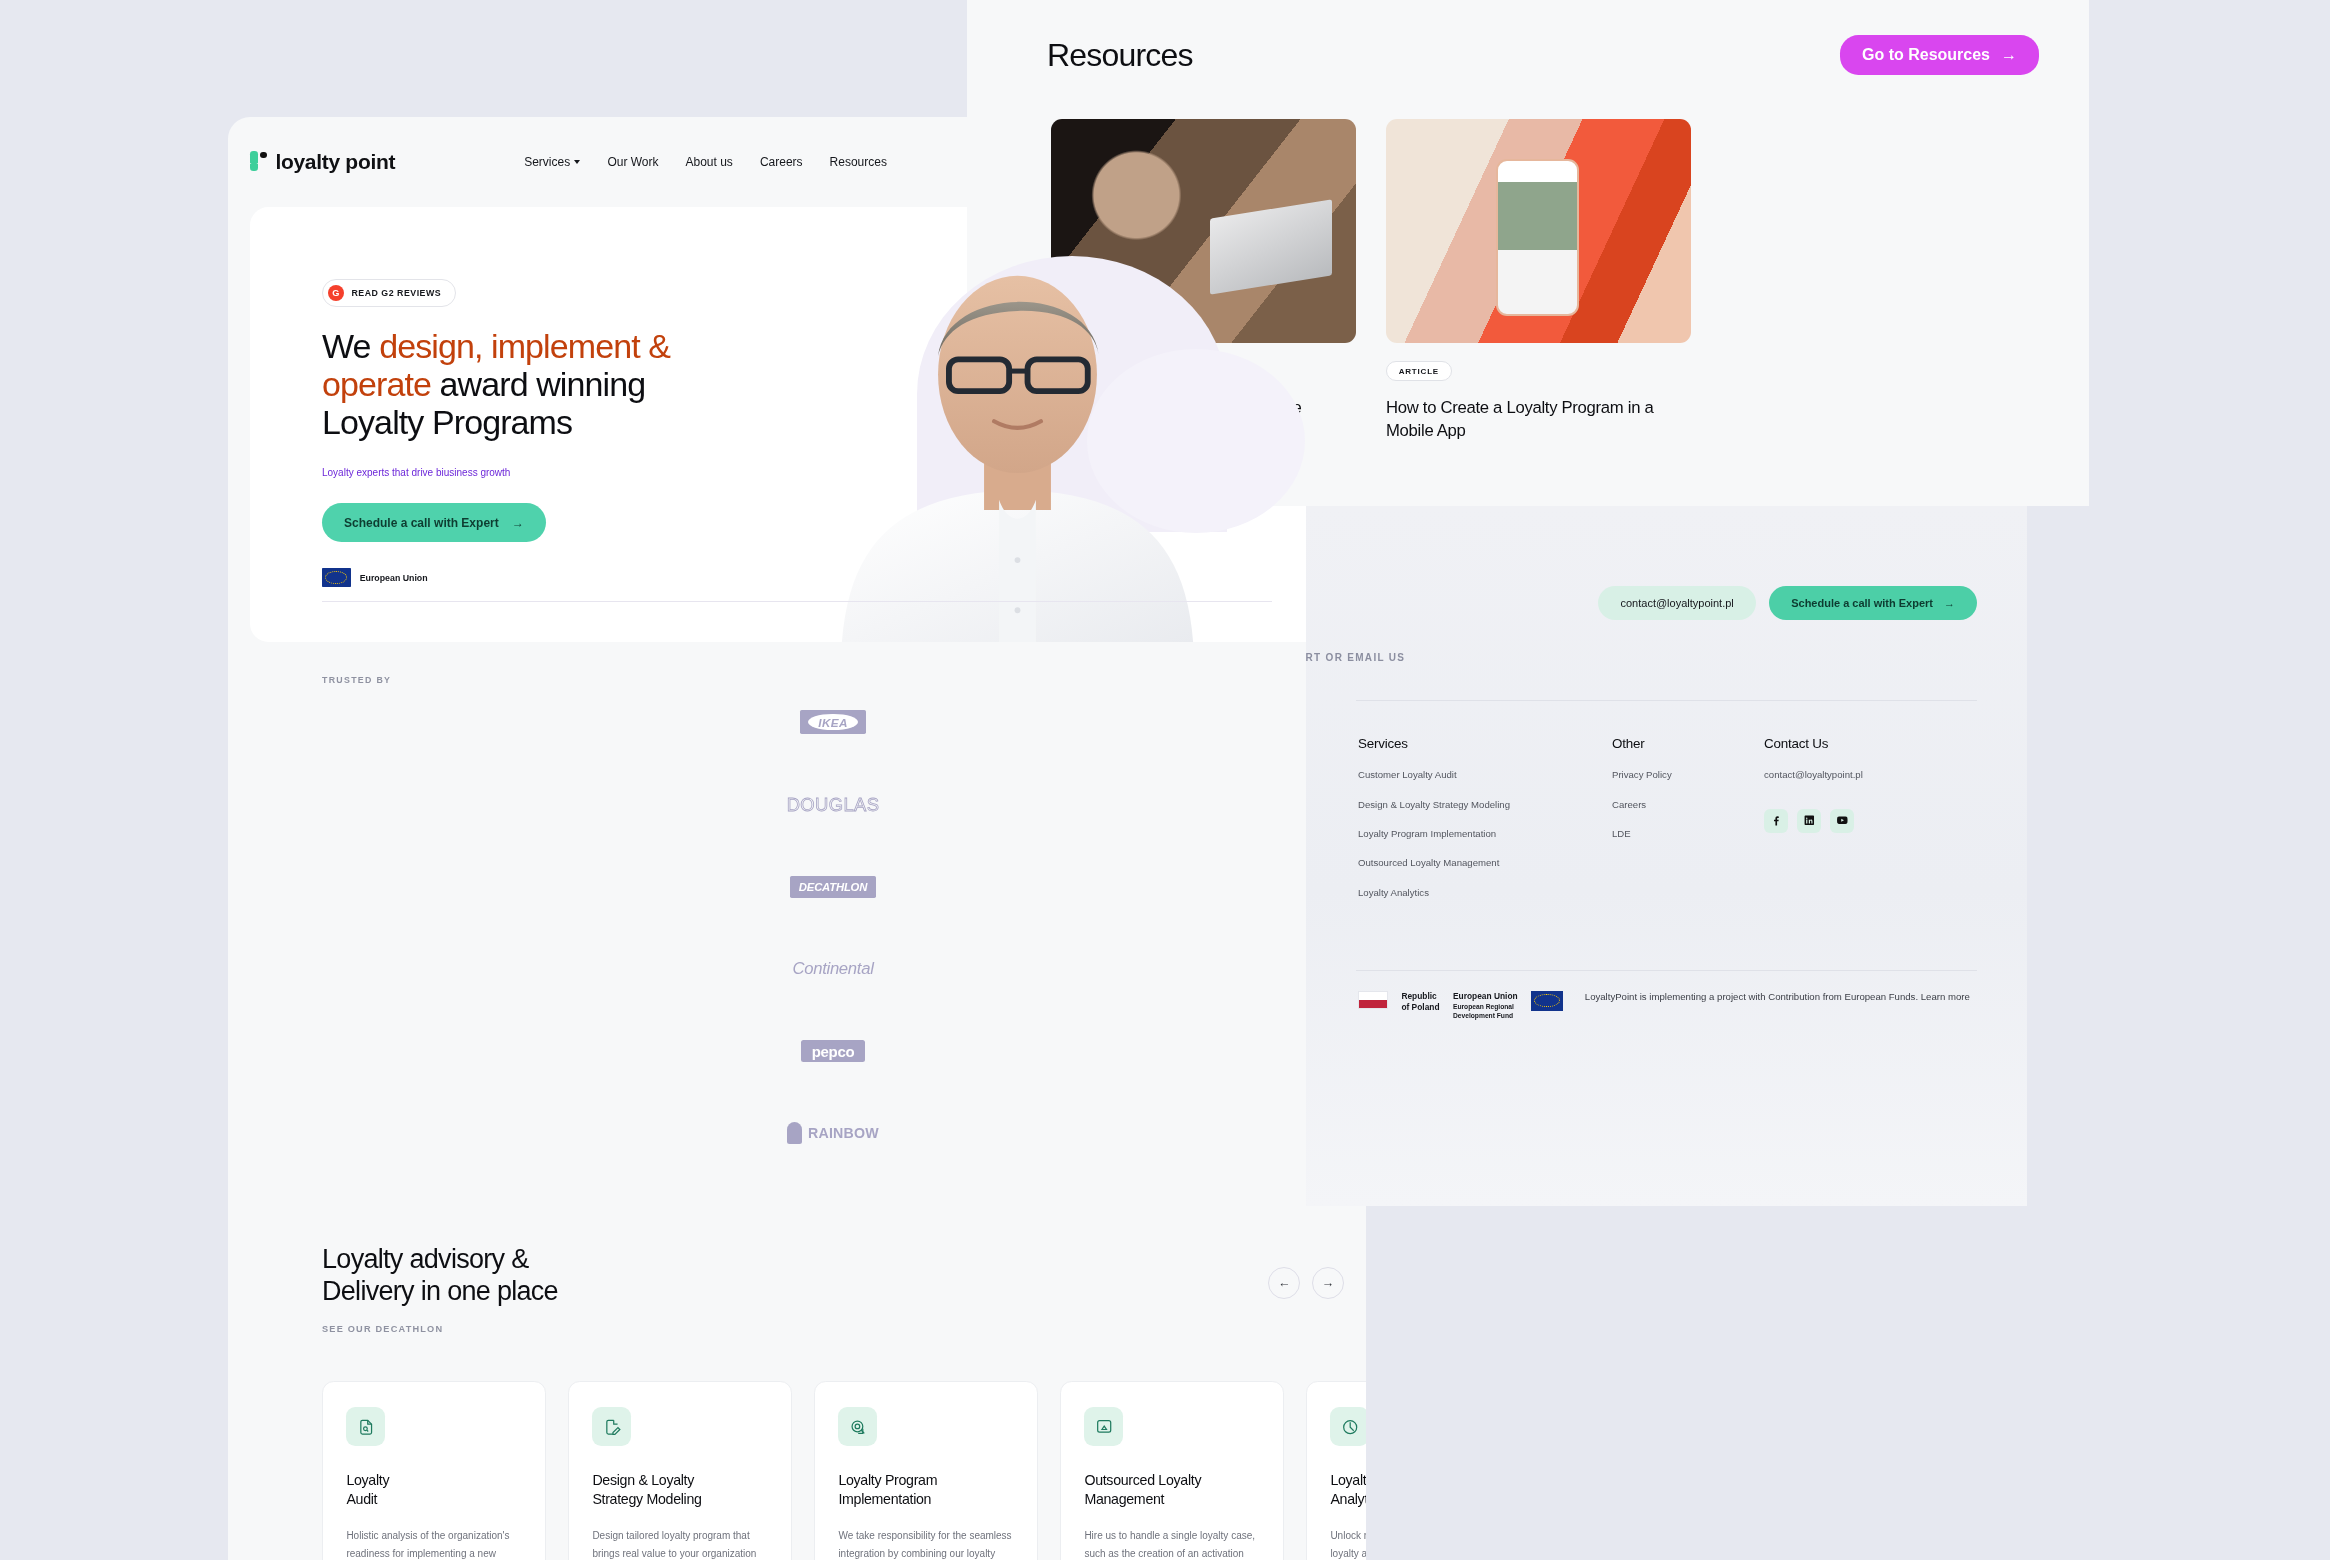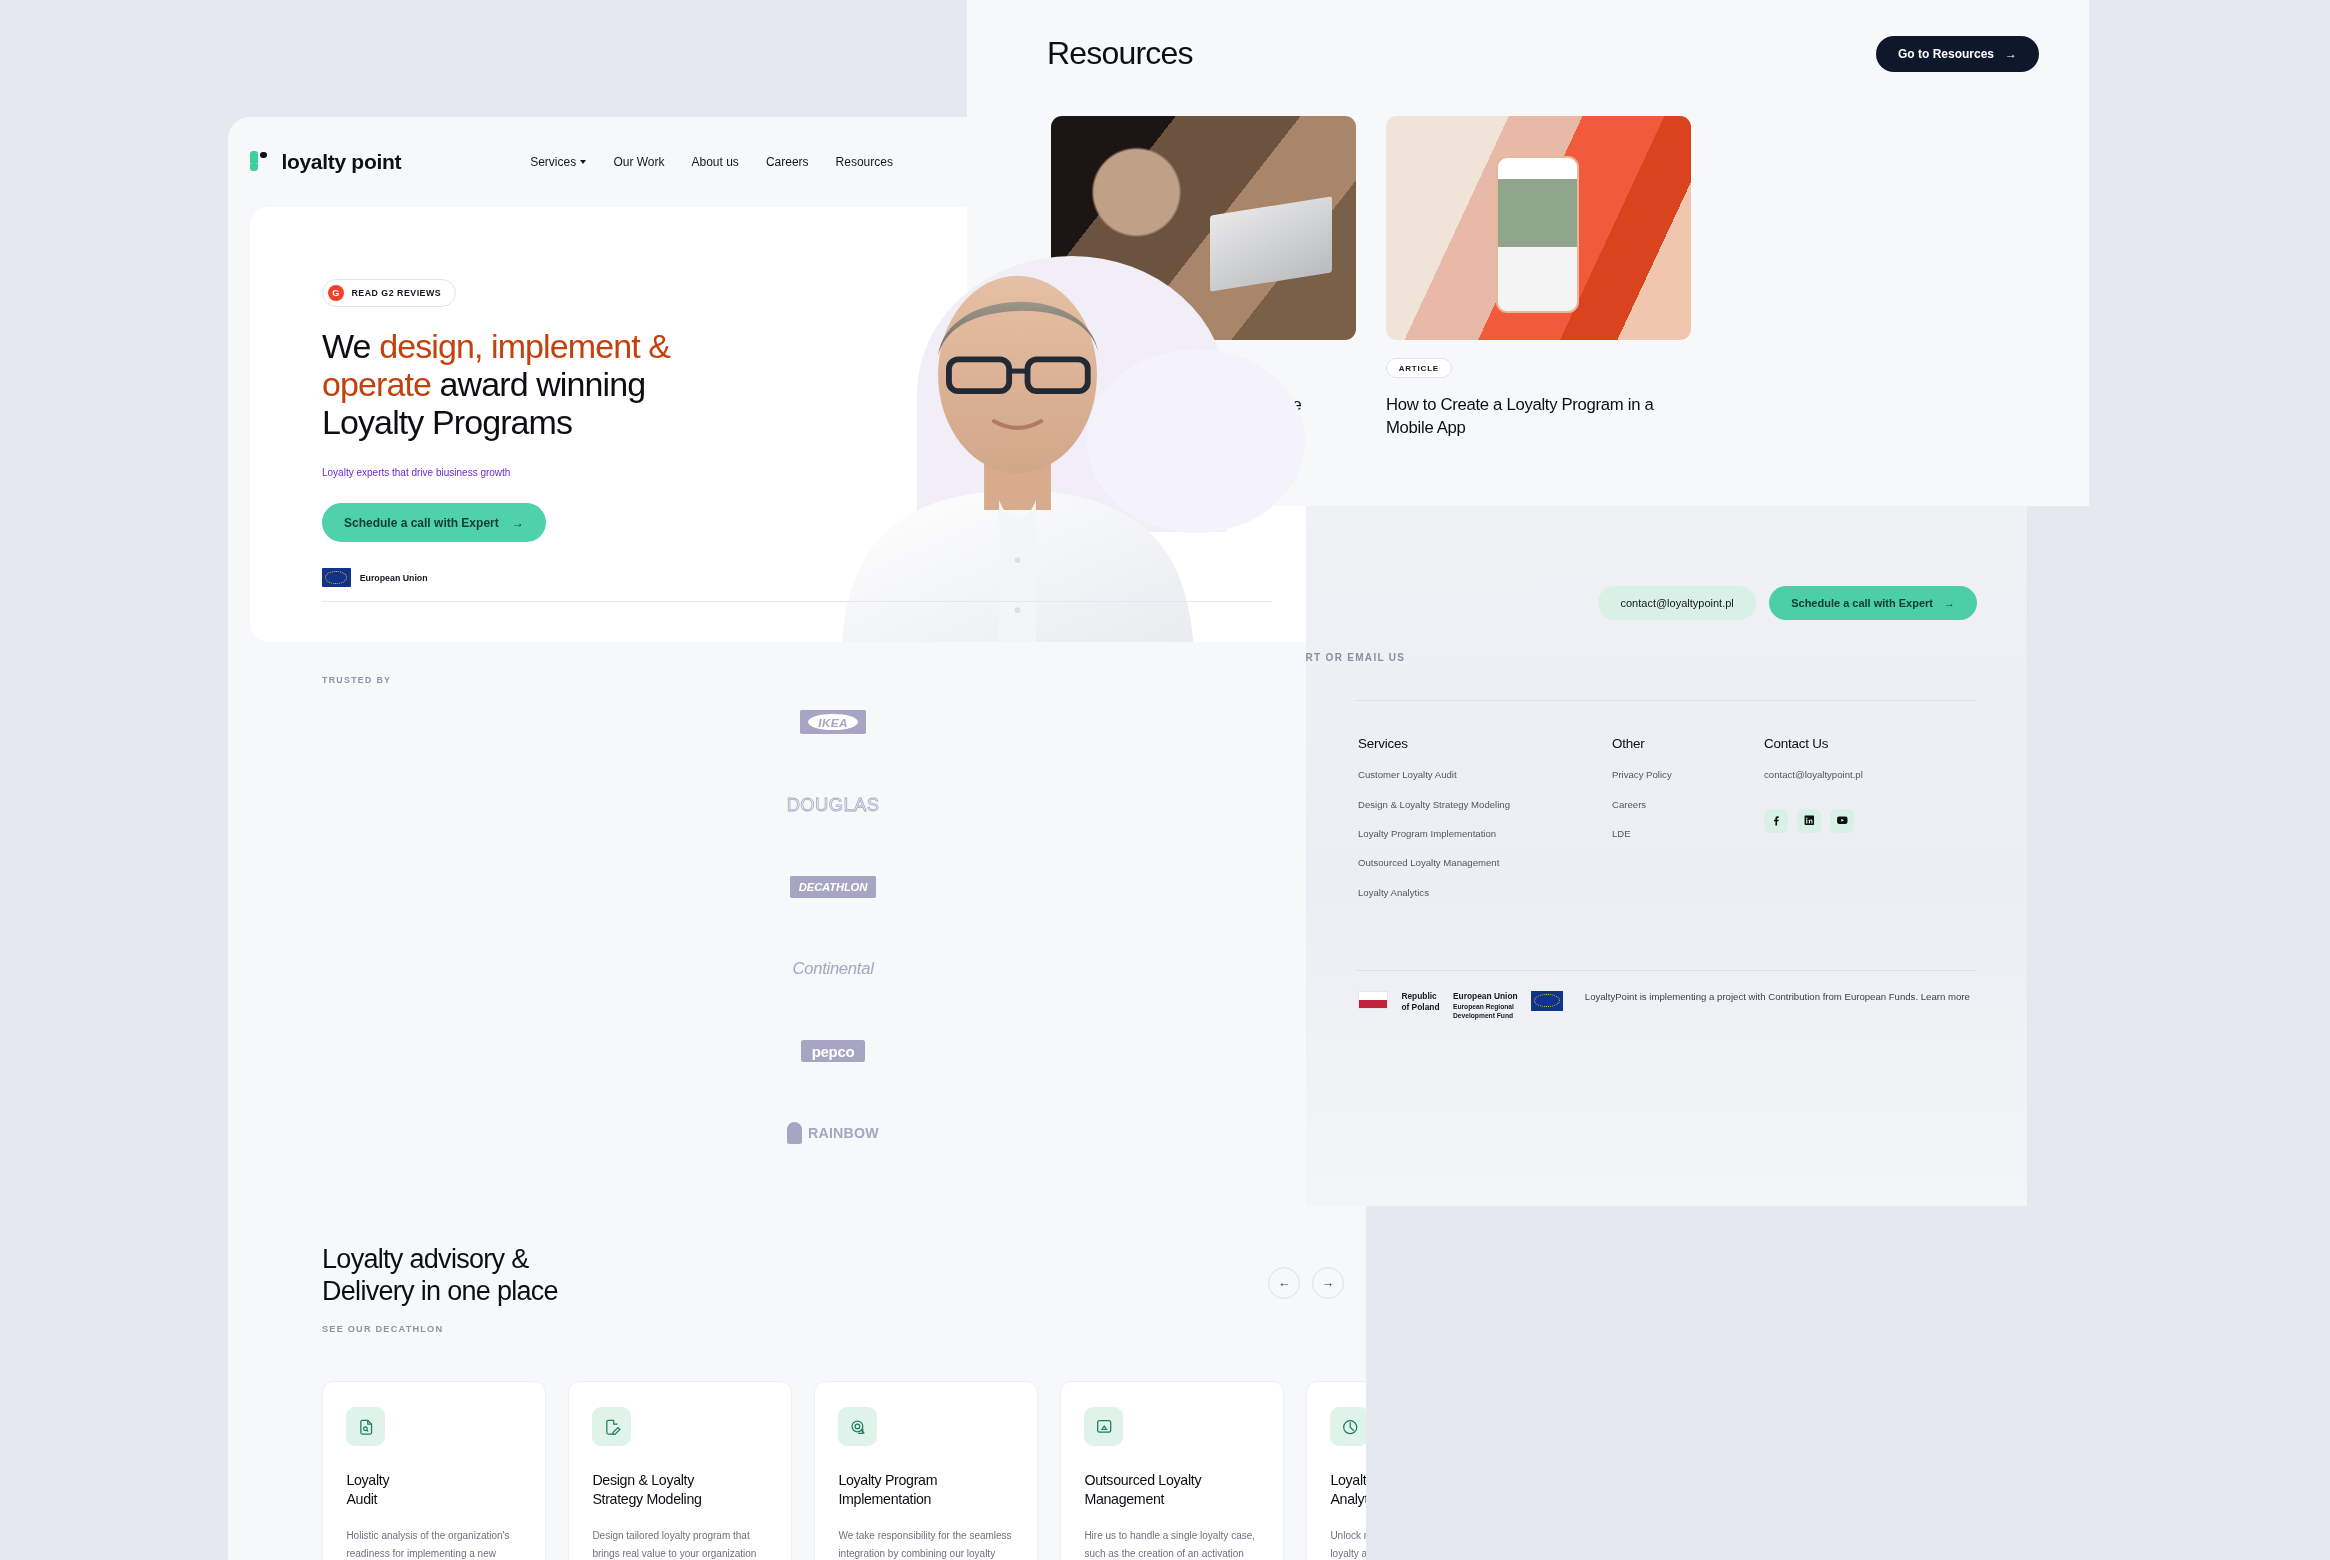--- a/index.html
+++ b/index.html
@@ -18,21 +18,21 @@
     background: #f7f8f9;
     border-radius: 22px 22px 0 0;
     overflow: hidden;
   }
 
   
   .site-header {
     height: 90px; display: flex; align-items: center;
     padding: 0 22px 0 22px;
   }
-  .brand { display: flex; align-items: center; gap: 13px; }
+  .brand { display: flex; align-items: center; gap: 7px; }
   .brand-mark { width: 18.4px; height: 22px; position: relative; flex: none; }
   .brand-mark .pill {
     position: absolute; background: #3ecf9b; border-radius: 3.3px 3.3px 1.7px 1.7px;
     width: 7.5px; height: 12.6px; left: 0; top: 0;
   }
   .brand-mark .dot {
     position: absolute; width: 6.7px; height: 6.7px; border-radius: 50%;
     background: #111; right: 1.7px; top: 0.8px;
   }
   .brand-mark .stem {
@@ -168,22 +168,22 @@
   .svc-arrow { margin-top: 22px; color: #1e9c76; font-size: 14.2px; cursor: pointer; display: inline-block; }
 
   
   .res-panel {
     position: absolute; left: 967px; top: 0; width: 1122px; height: 506px;
     background: #f7f8f9; overflow: hidden;
   }
   .res-head { display: flex; align-items: center; padding: 35px 50px 0 80px; }
   .res-title { font-size: 32px; font-weight: 400; letter-spacing: -0.8px; color: #0d0e12; }
   .res-btn {
-    margin-left: auto; background: #0f172a; color: #fff; border: none; cursor: pointer;
-    padding: 11px 22px; border-radius: 18.4px; font-size: 12px; font-weight: 600;
+    margin-left: auto; background: #d946ef; color: #fff; border: none; cursor: pointer;
+    padding: 11px 22px; border-radius: 18.4px; font-size: 16px; font-weight: 600;
     display: inline-flex; align-items: center; gap: 11px;
   }
   .res-cards { display: flex; gap: 30px; padding: 44px 0 0 1373px; margin-left: -1289px; }
   .res-card { width: 305px; }
   .res-img { width: 305px; height: 224px; border-radius: 11px; overflow: hidden; position: relative; }
   .img-laptop {
     background:
       radial-gradient(circle at 28% 34%, #c0a188 0 16%, transparent 17%),
       linear-gradient(128deg, #1b1513 0 26%, #6b5340 26% 52%, #a9866a 52% 74%, #7b6049 74% 100%);
   }

